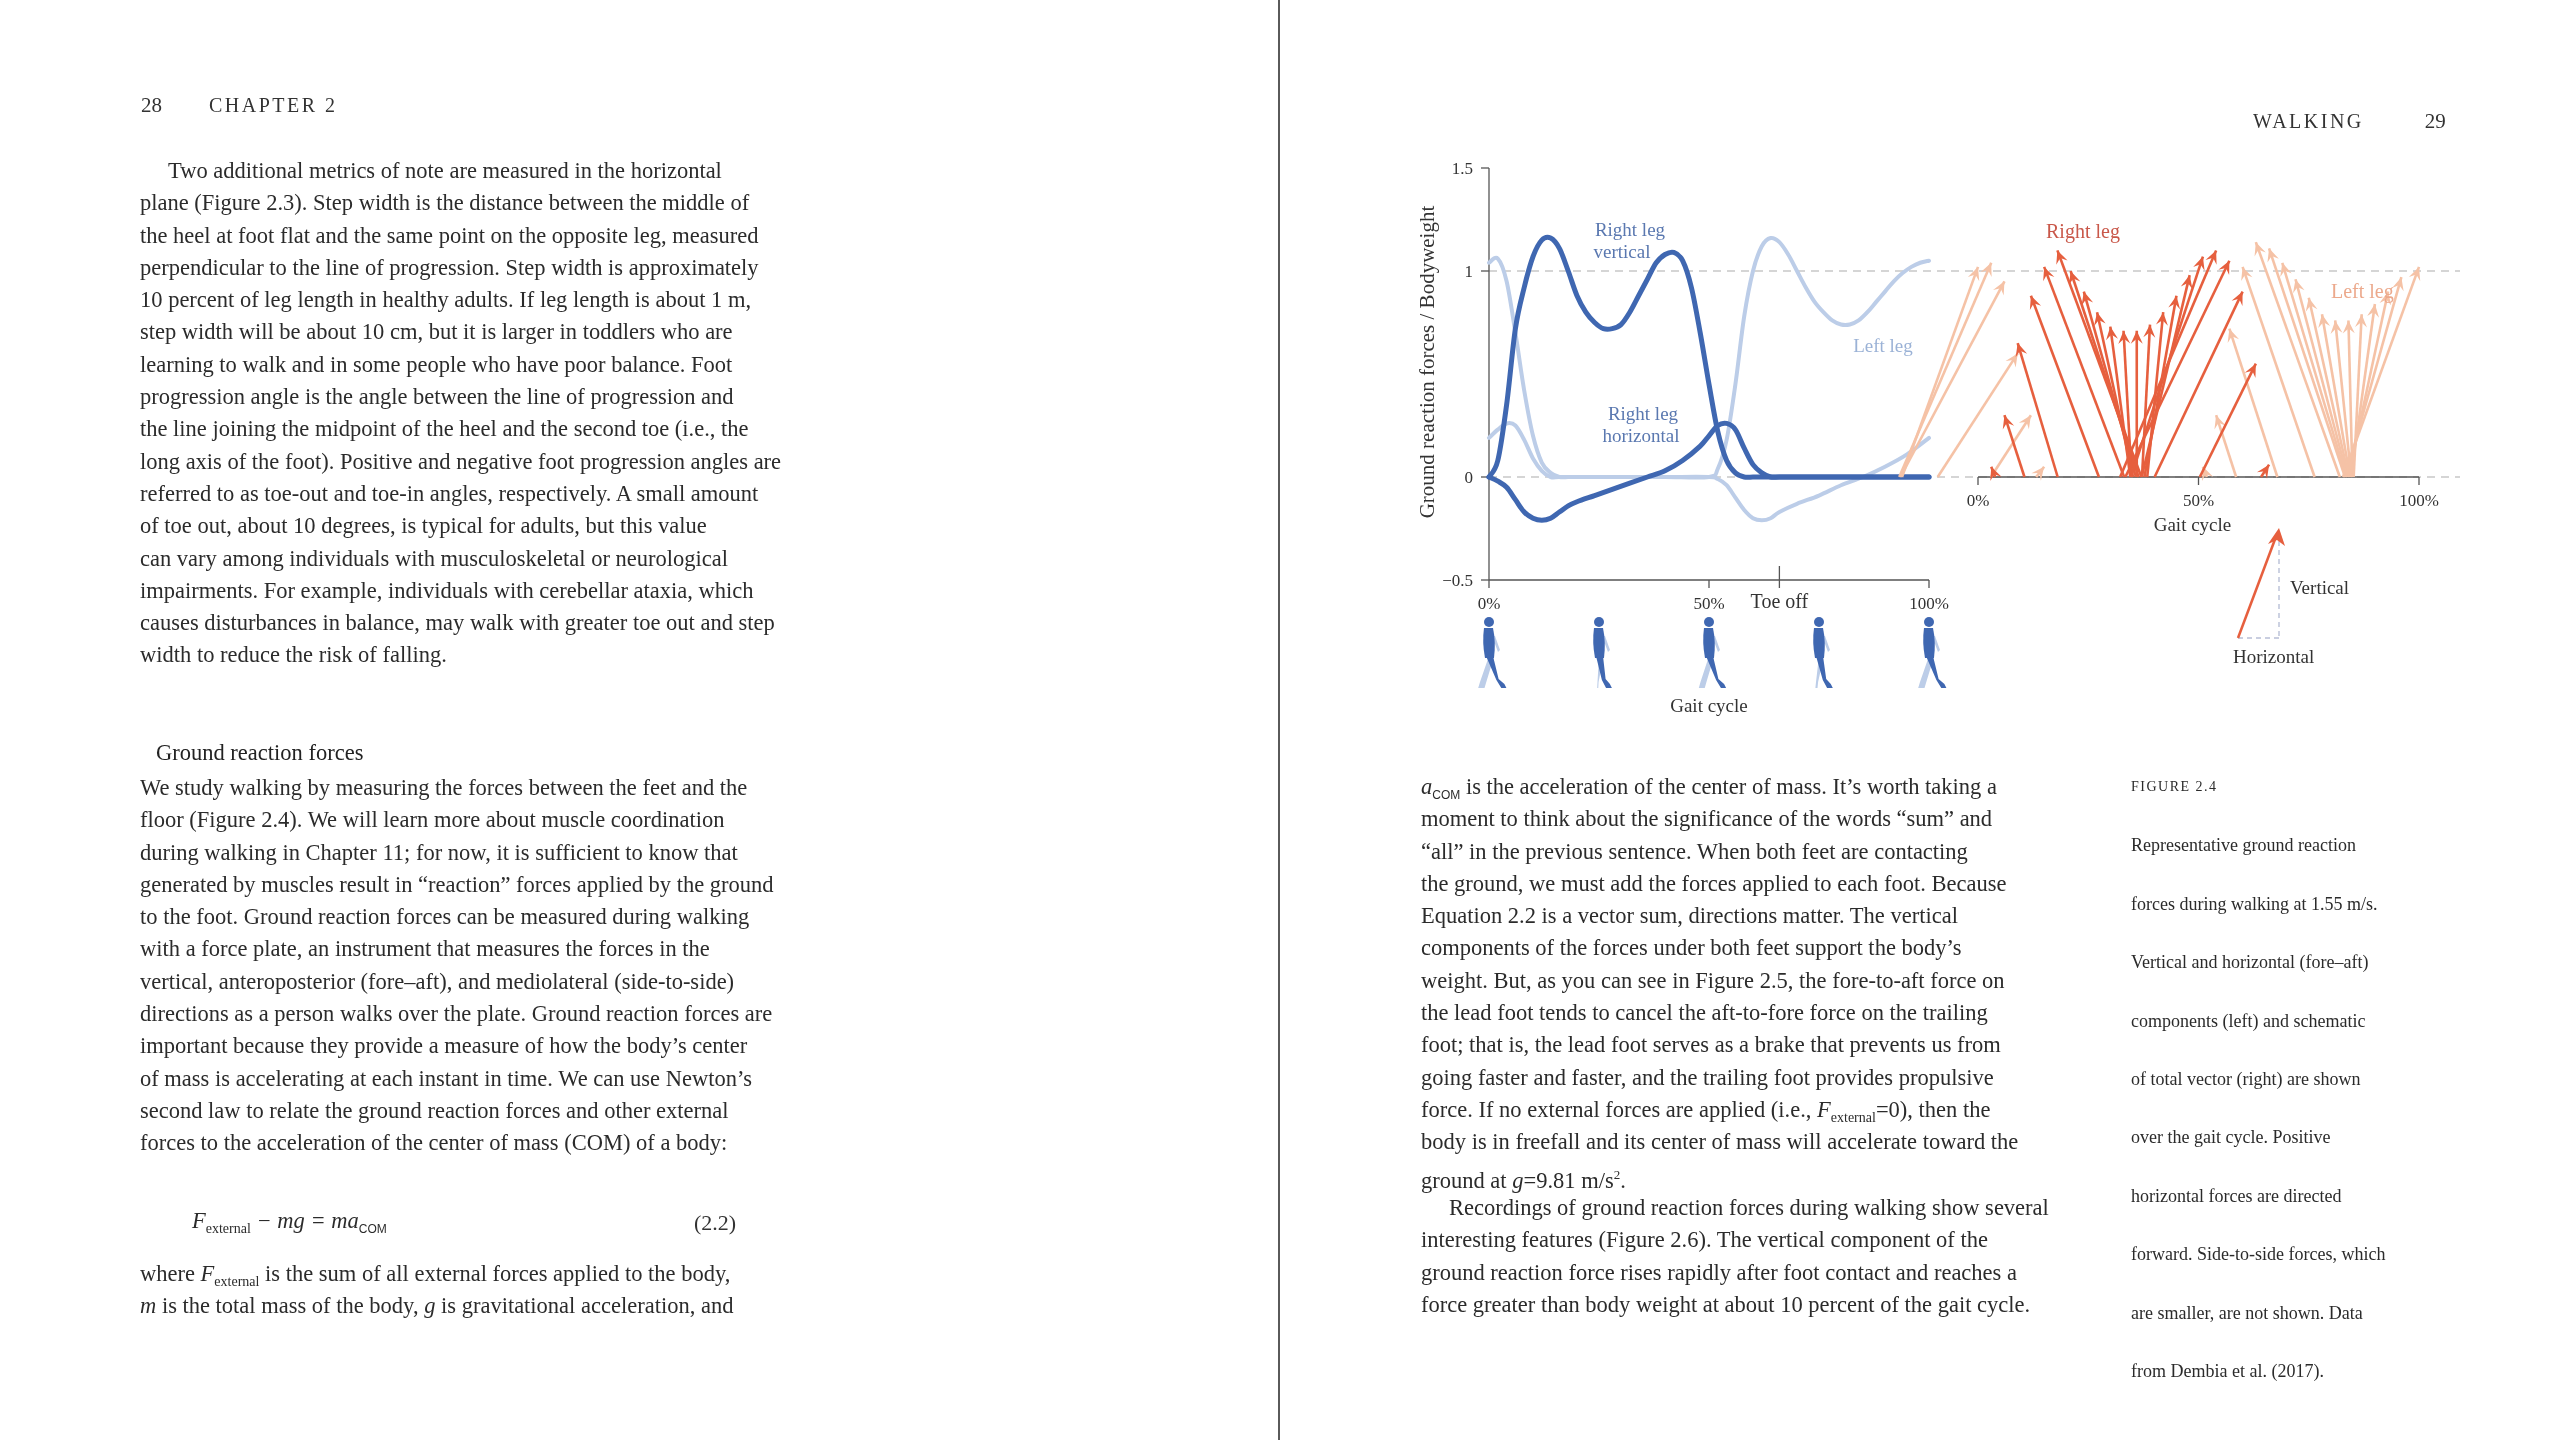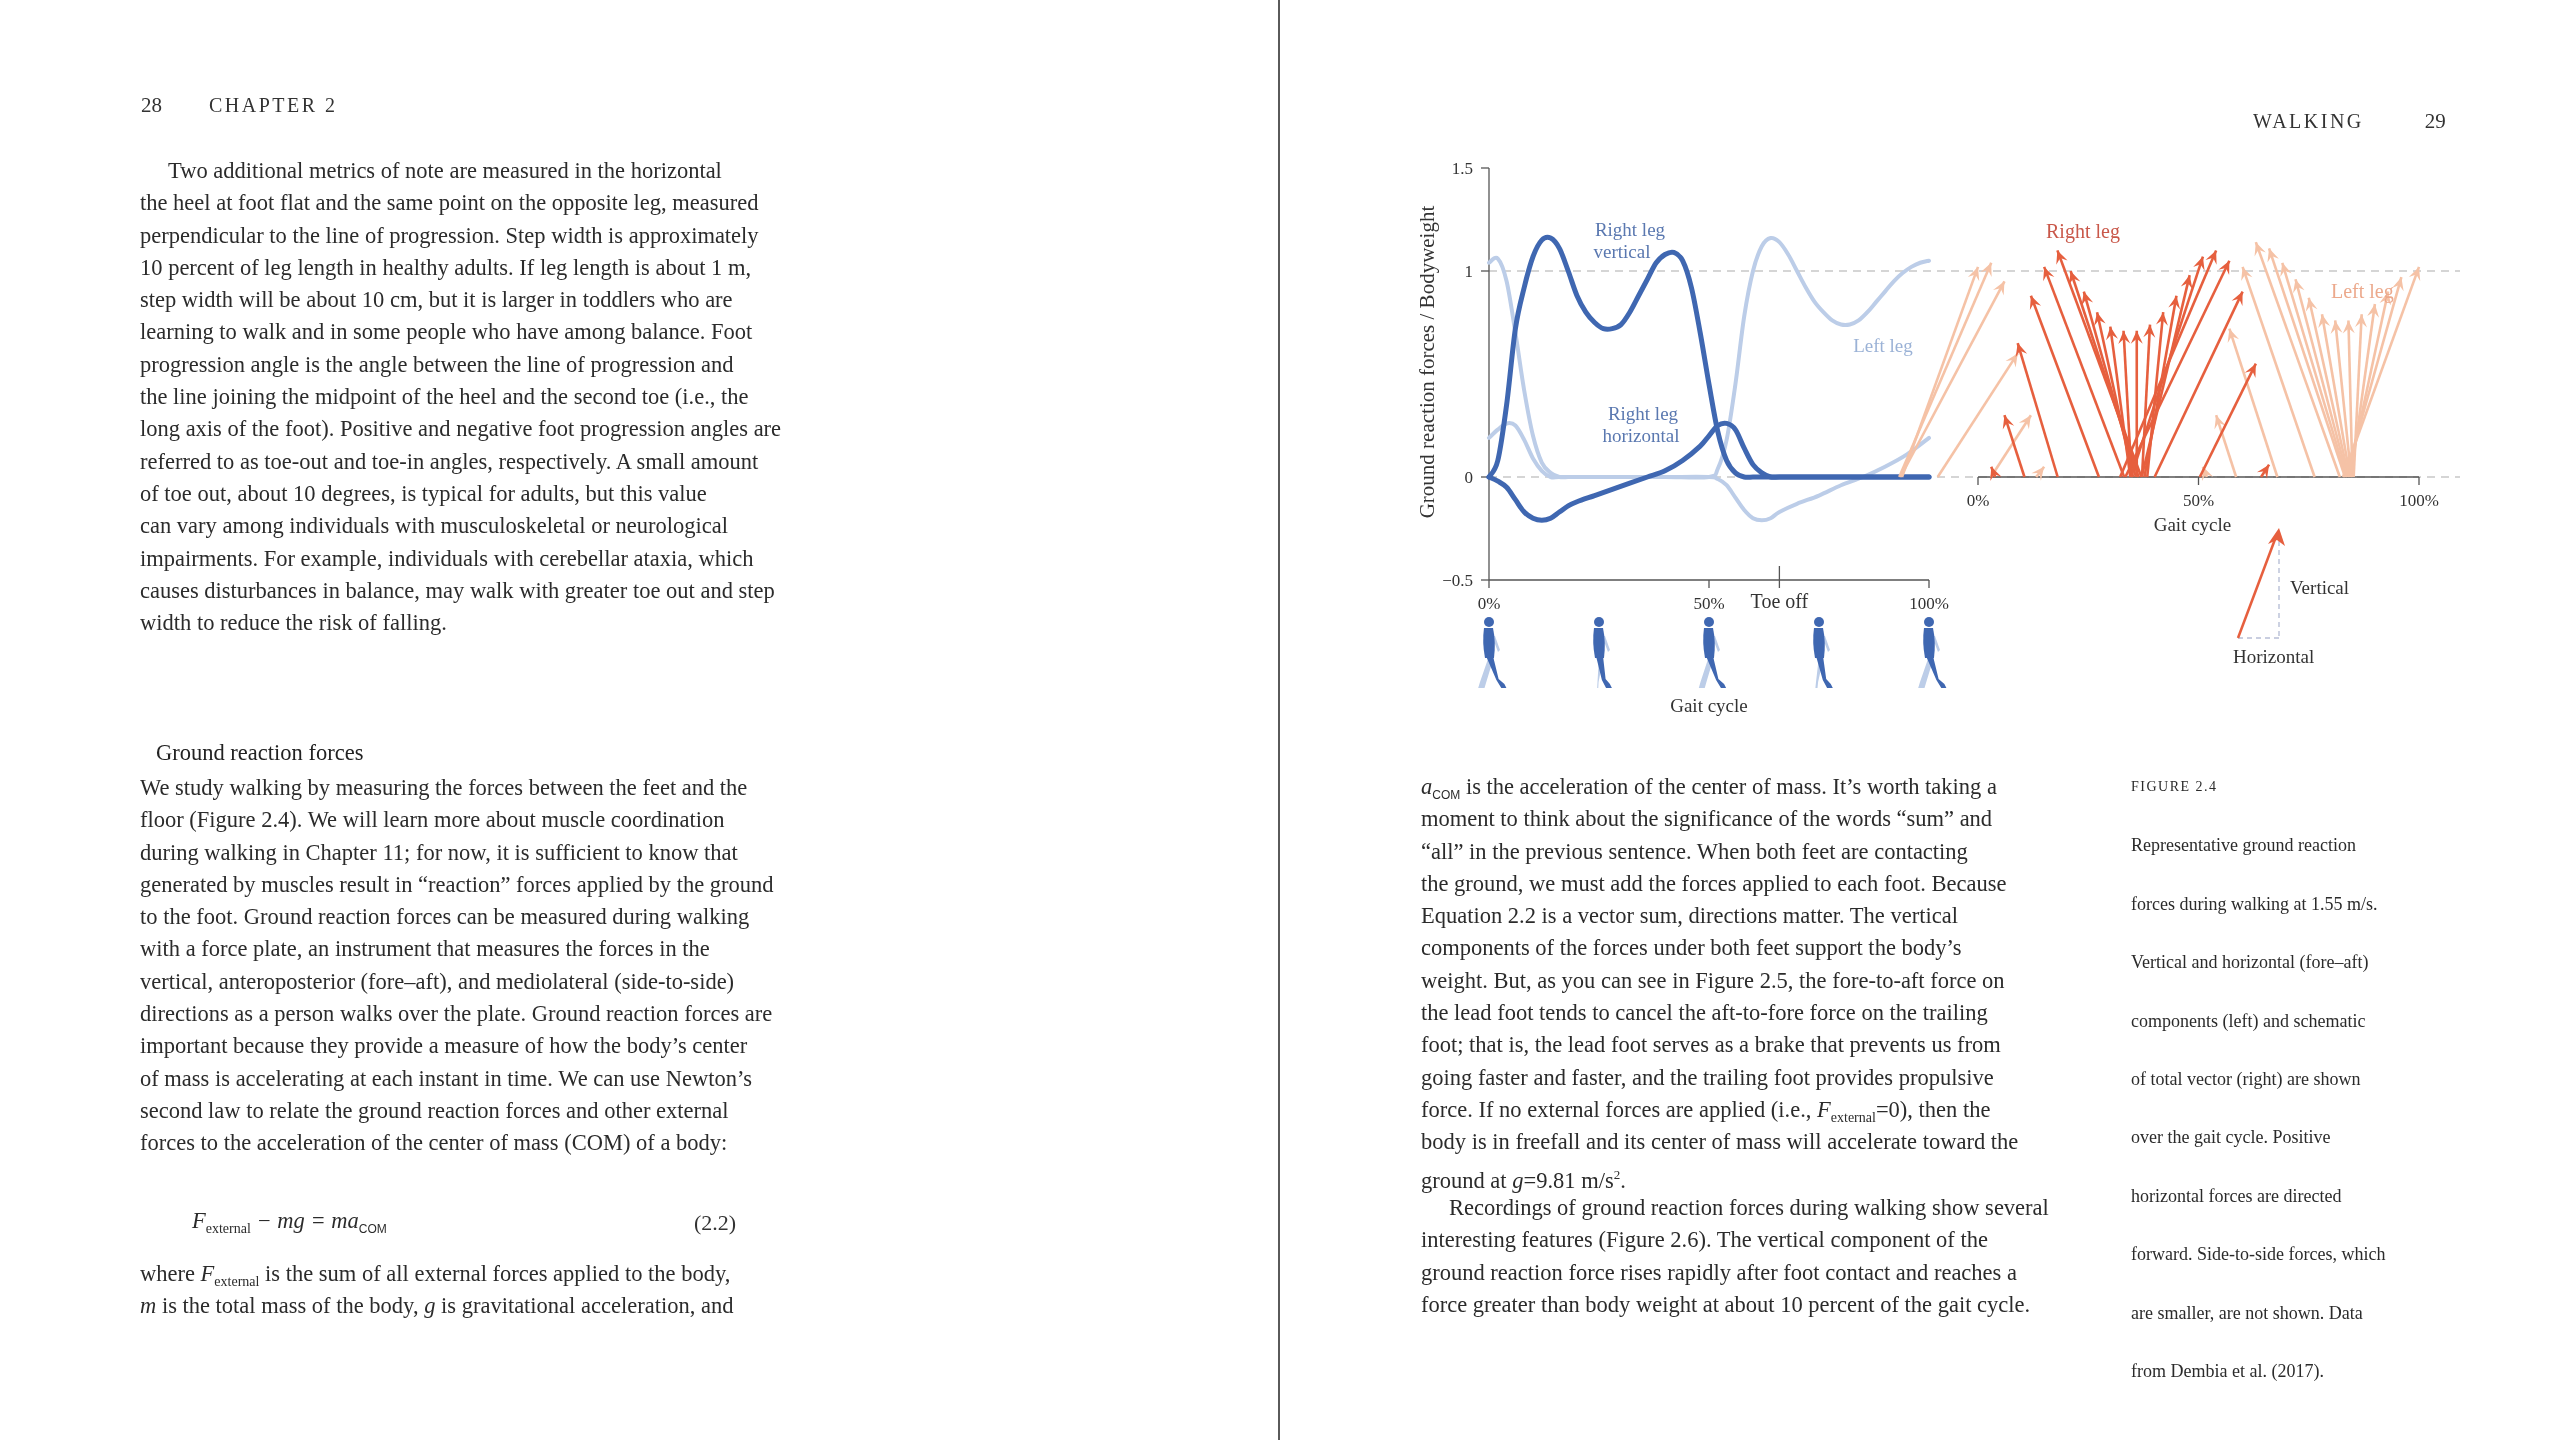--- a/index.html
+++ b/index.html
@@ -32,25 +32,26 @@
 
 <div class="page" id="page-left">
   <div class="runhead" style="left:141px;">
     <span class="num">28</span>
     <span style="display:inline-block;width:32px;"></span>
     <span>CHAPTER 2</span>
   </div>
 
   <div class="body" id="lp-p1" style="left:140px; top:155px;">
       <span class="line indent">Two additional metrics of note are measured in the horizontal</span>
+      <span class="line">plane (Figure 2.3). Step width is the distance between the middle of</span>
       <span class="line">the heel at foot flat and the same point on the opposite leg, measured</span>
       <span class="line">perpendicular to the line of progression. Step width is approximately</span>
       <span class="line">10 percent of leg length in healthy adults. If leg length is about 1 m,</span>
       <span class="line">step width will be about 10 cm, but it is larger in toddlers who are</span>
-      <span class="line">learning to walk and in some people who have among balance. Foot</span>
+      <span class="line">learning to walk and in some people who have poor balance. Foot</span>
       <span class="line">progression angle is the angle between the line of progression and</span>
       <span class="line">the line joining the midpoint of the heel and the second toe (i.e., the</span>
       <span class="line">long axis of the foot). Positive and negative foot progression angles are</span>
       <span class="line">referred to as toe-out and toe-in angles, respectively. A small amount</span>
       <span class="line">of toe out, about 10 degrees, is typical for adults, but this value</span>
       <span class="line">can vary among individuals with musculoskeletal or neurological</span>
       <span class="line">impairments. For example, individuals with cerebellar ataxia, which</span>
       <span class="line">causes disturbances in balance, may walk with greater toe out and step</span>
       <span class="line">width to reduce the risk of falling.</span>
     </div>

